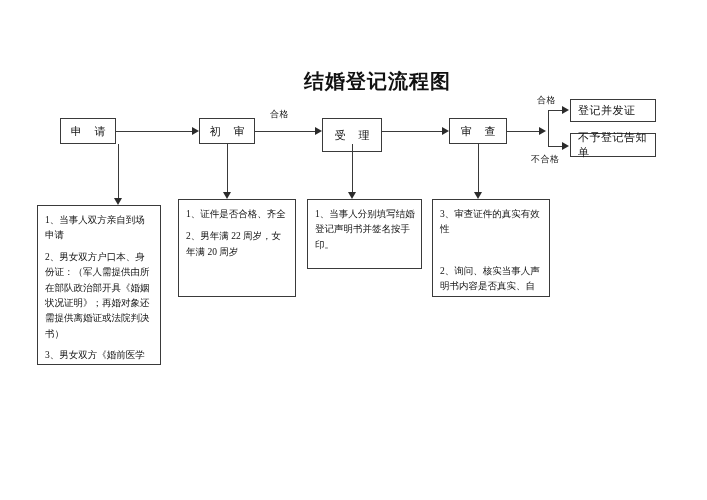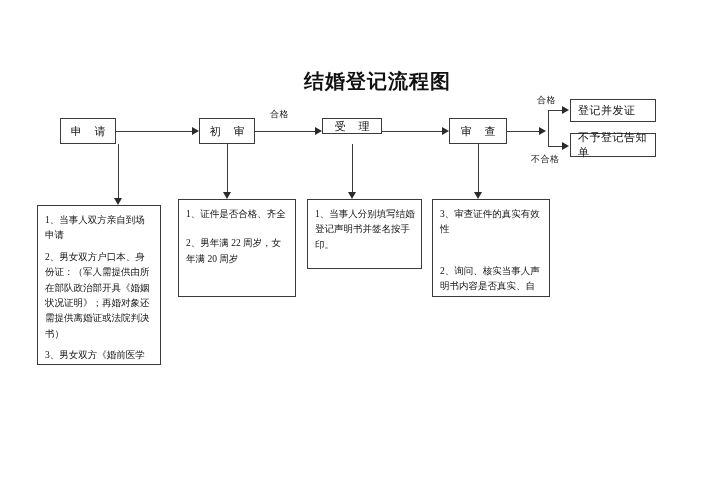--- a/index.html
+++ b/index.html
@@ -113,21 +113,21 @@
   <div id="chart-title">结婚登记流程图</div>
 
   <div class="box stage-box" style="left:60px; top:118px; width:56px; height:26px;">
     <span>申 请</span>
   </div>
 
   <div class="box stage-box" style="left:199px; top:118px; width:56px; height:26px;">
     <span>初 审</span>
   </div>
 
-  <div class="box stage-box" style="left:322px; top:118px; width:60px; height:16px;text-align:right;">
+  <div class="box stage-box" style="left:322px; top:118px; width:60px; height:34px;text-align:right;">
     <span>受 理</span>
   </div>
 
   <div class="box stage-box" style="left:449px; top:118px; width:58px; height:26px;">
     <span>审 查</span>
   </div>
 
   <div class="box result-box" style="left:570px; top:99px; width:86px; height:23px;">
     <span>登记并发证</span>
   </div>
@@ -172,21 +172,21 @@
   <div class="arrow-down" style="left:474px; top:192px;"></div>
 
   <div class="box detail-box" style="left:37px; top:205px; width:124px; height:160px;">
     <p>1、当事人双方亲自到场申请</p>
     <p>2、男女双方户口本、身份证：（军人需提供由所在部队政治部开具《婚姻状况证明》；再婚对象还需提供离婚证或法院判决书）</p>
     <p>3、男女双方《婚前医学检查证明》</p>
 
   </div>
 
   <div class="box detail-box" style="left:178px; top:199px; width:118px; height:98px;">
-    <p style="margin-bottom:14px;">1、证件是否合格、齐全</p>
+    <p style="margin-bottom:7px;">1、证件是否合格、齐全</p>
     <p>2、男年满 22 周岁，女年满 20 周岁</p>
   </div>
 
   <div class="box detail-box" style="left:307px; top:199px; width:115px; height:70px;">
     <p style="margin-bottom:14px;">1、当事人分别填写结婚登记声明书并签名按手印。</p>
   </div>
 
   <div class="box detail-box" style="left:432px; top:199px; width:118px; height:98px;">
     <p style="margin-bottom:26px;">3、审查证件的真实有效性</p>
     <p>2、询问、核实当事人声明书内容是否真实、自愿</p>

